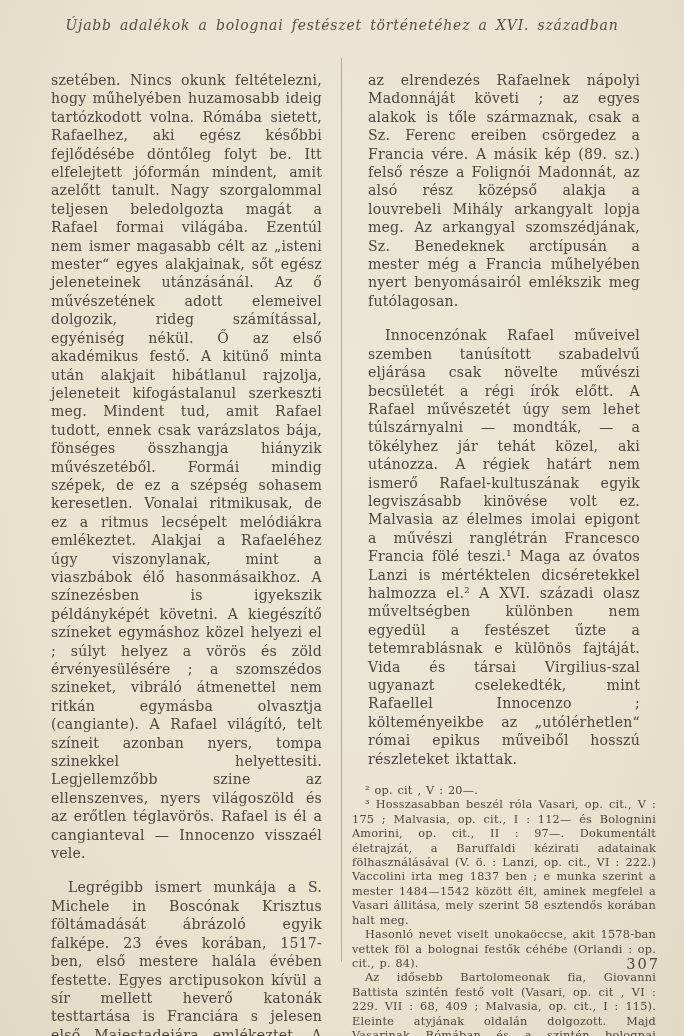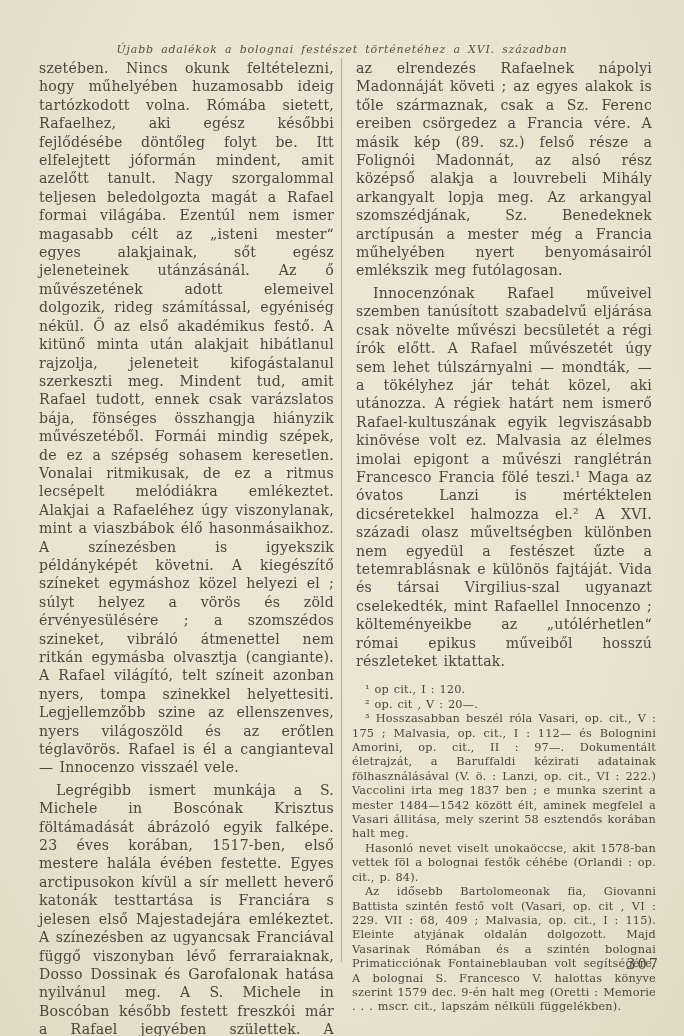--- a/index.html
+++ b/index.html
@@ -17,38 +17,37 @@
     color: #4c463e;
     overflow: hidden;
   }
   .running-head {
     position: absolute;
     top: 17px;
     left: 0;
     right: 0;
     text-align: center;
     font-style: italic;
-    font-size: 11px;
+    font-size: 14px;
     letter-spacing: 0.8px;
     word-spacing: 3px;
     color: #564f40;
-    margin-top: 26px;
   }
   .col {
     position: absolute;
     top: 55px;
     text-align: justify;
     font-size: 14.1px;
     line-height: 18.4px;
     word-spacing: 1.5px;
     letter-spacing: 0.2px;
   }
   .col-left  { left: 35px;  width: 303px; }
   .col-right { left: 352px; width: 304px; }
-  .col p { margin: 4px; }
+  .col p { margin: 16px; }
   .col p.indent { text-indent: 17px; }
   .column-divider {
     position: absolute;
     left: 341px;
     top: 58px;
     width: 1px;
     height: 904px;
     background: #b4ad97;
   }
   .footnotes {
@@ -82,21 +81,20 @@
   <div class="col col-left">
     <p>szetében. Nincs okunk feltételezni, hogy műhelyében huzamosabb ideig tartózkodott volna. Rómába sietett, Rafaelhez, aki egész későbbi fejlődésébe döntőleg folyt be. Itt elfelejtett jóformán mindent, amit azelőtt tanult. Nagy szorgalommal teljesen beledolgozta magát a Rafael formai világába. Ezentúl nem ismer magasabb célt az „isteni mester“ egyes alakjainak, sőt egész jeleneteinek utánzásánál. Az ő művészetének adott elemeivel dolgozik, rideg számítással, egyéniség nékül. Ő az első akadémikus festő. A kitünő minta után alakjait hibátlanul rajzolja, jeleneteit kifogástalanul szerkeszti meg. Mindent tud, amit Rafael tudott, ennek csak varázslatos bája, fönséges összhangja hiányzik művészetéből. Formái mindig szépek, de ez a szépség sohasem keresetlen. Vonalai ritmikusak, de ez a ritmus lecsépelt melódiákra emlékeztet. Alakjai a Rafaeléhez úgy viszonylanak, mint a viaszbábok élő hasonmásaikhoz. A színezésben is igyekszik példányképét követni. A kiegészítő színeket egymáshoz közel helyezi el ; súlyt helyez a vörös és zöld érvényesülésére ; a szomszédos szineket, vibráló átmenettel nem ritkán egymásba olvasztja (cangiante). A Rafael világító, telt színeit azonban nyers, tompa szinekkel helyettesiti. Legjellemzőbb szine az ellenszenves, nyers világoszöld és az erőtlen téglavörös. Rafael is él a cangianteval — Innocenzo visszaél vele.</p>
     <p class="indent">Legrégibb ismert munkája a S. Michele in Boscónak Krisztus föltámadását ábrázoló egyik falképe. 23 éves korában, 1517-ben, első mestere halála évében festette. Egyes arctipusokon kívül a sír mellett heverő katonák testtartása is Franciára s jelesen első Majestadejára emlékeztet. A színezésben az ugyancsak Franciával függő viszonyban lévő ferraraiaknak, Dosso Dossinak és Garofalonak hatása nyilvánul meg. A S. Michele in Boscóban később festett freszkói már a Rafael jegyében születtek. A Trasfigurazione több alakja és egész jelenetezése Rafael azonos tárgyú festményére támaszkodik. Hasonló kaptafára készült a bolognai Pinacotecában függő két képe. Ezek egyike (292. sz.) a Madonnát ábrázolja Jézussal, a kis ker. Jánossal, assisii Sz. Ferenccel és Sz. Klárával ;</p>
   </div>
 
   <div class="col col-right">
     <p>az elrendezés Rafaelnek nápolyi Madonnáját követi ; az egyes alakok is tőle származnak, csak a Sz. Ferenc ereiben csörgedez a Francia vére. A másik kép (89. sz.) felső része a Folignói Madonnát, az alsó rész középső alakja a louvrebeli Mihály arkangyalt lopja meg. Az arkangyal szomszédjának, Sz. Benedeknek arctípusán a mester még a Francia műhelyében nyert benyomásairól emlékszik meg futólagosan.</p>
     <p class="indent">Innocenzónak Rafael műveivel szemben tanúsított szabadelvű eljárása csak növelte művészi becsületét a régi írók előtt. A Rafael művészetét úgy sem lehet túlszárnyalni — mondták, — a tökélyhez jár tehát közel, aki utánozza. A régiek határt nem ismerő Rafael-kultuszának egyik legviszásabb kinövése volt ez. Malvasia az élelmes imolai epigont a művészi ranglétrán Francesco Francia fölé teszi.¹ Maga az óvatos Lanzi is mértéktelen dicséretekkel halmozza el.² A XVI. századi olasz műveltségben különben nem egyedül a festészet űzte a tetemrablásnak e különös fajtáját. Vida és társai Virgilius-szal ugyanazt cselekedték, mint Rafaellel Innocenzo ; költeményeikbe az „utólérhetlen“ római epikus műveiből hosszú részleteket iktattak.</p>
 
     <div class="footnotes">
-      <p class="indent">¹ op cit., I : 120.</p>
       <p class="indent">² op. cit , V : 20—.</p>
       <p class="indent">³ Hosszasabban beszél róla Vasari, op. cit., V : 175 ; Malvasia, op. cit., I : 112— és Bolognini Amorini, op. cit., II : 97—. Dokumentált életrajzát, a Baruffaldi kézirati adatainak fölhasználásával (V. ö. : Lanzi, op. cit., VI : 222.) Vaccolini irta meg 1837 ben ; e munka szerint a mester 1484—1542 között élt, aminek megfelel a Vasari állitása, mely szerint 58 esztendős korában halt meg.</p>
       <p class="indent">Hasonló nevet viselt unokaöccse, akit 1578-ban vettek föl a bolognai festők céhébe (Orlandi : op. cit., p. 84).</p>
       <p class="indent">Az idősebb Bartolomeonak fia, Giovanni Battista szintén festő volt (Vasari, op. cit , VI : 229. VII : 68, 409 ; Malvasia, op. cit., I : 115). Eleinte atyjának oldalán dolgozott. Majd Vasarinak Rómában és a szintén bolognai Primaticciónak Fontaineblauban volt segítségére. A bolognai S. Francesco V. halottas könyve szerint 1579 dec. 9-én halt meg (Oretti : Memorie . . . mscr. cit., lapszám nélküli függelékben).</p>
 
     </div>
   </div>
 
   <div class="page-number">307</div>
 

